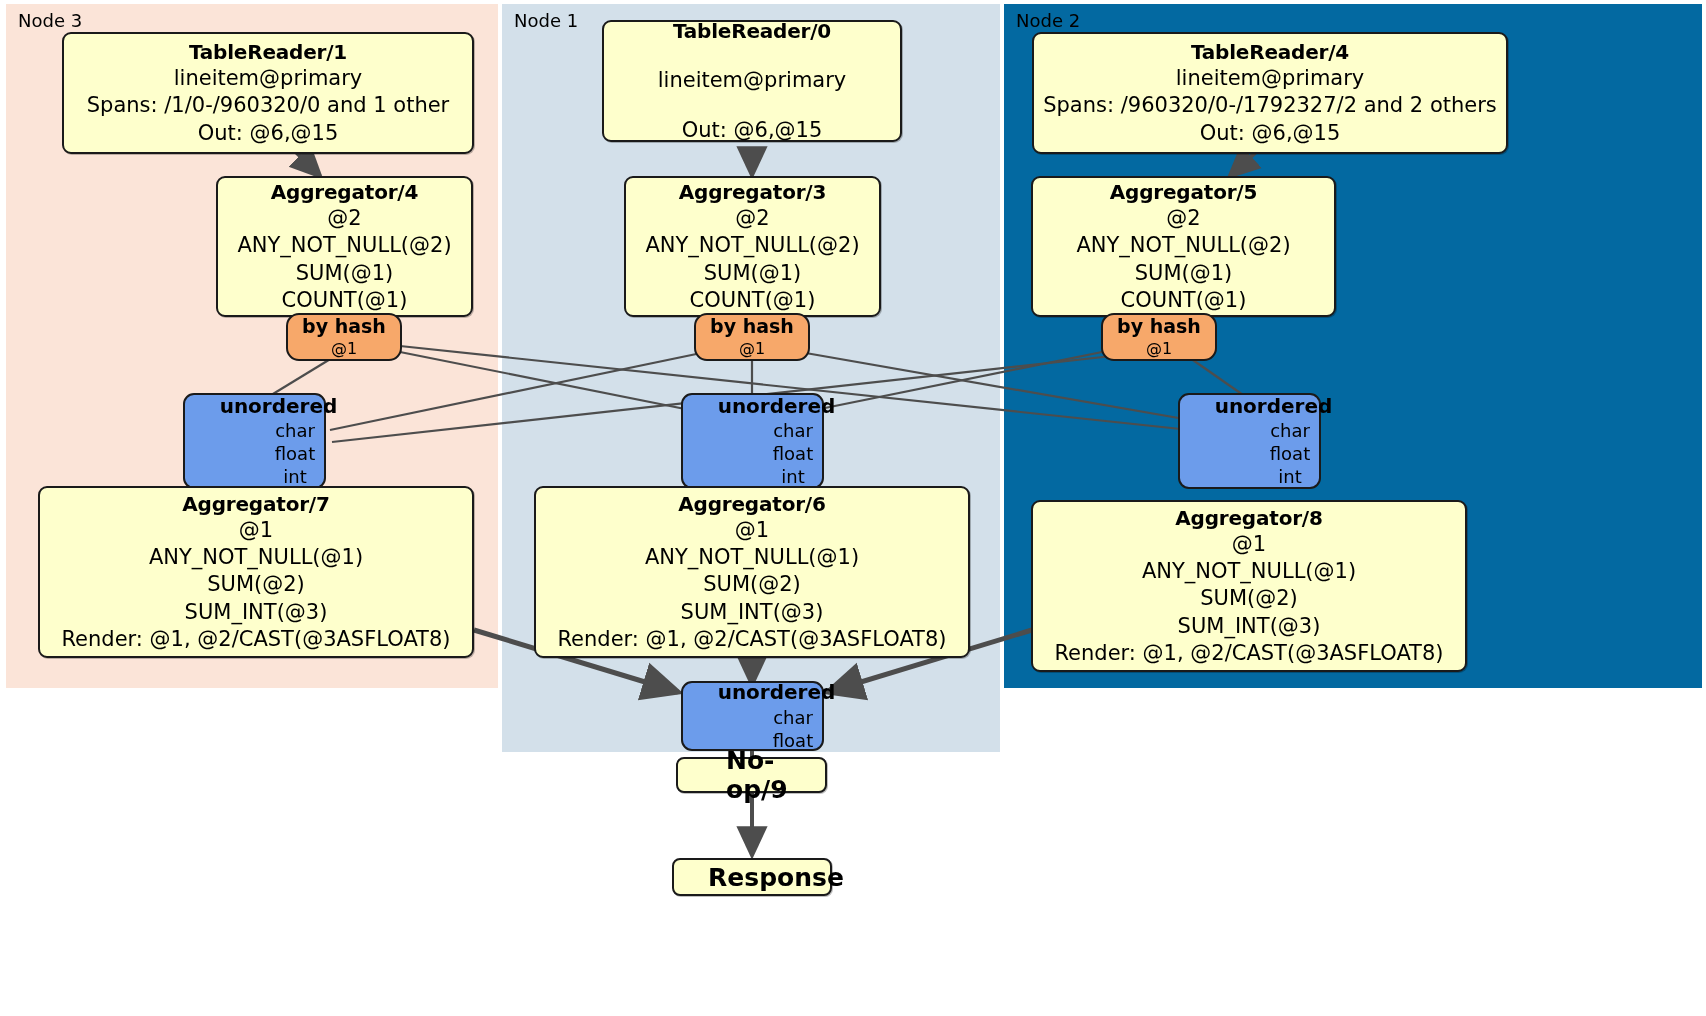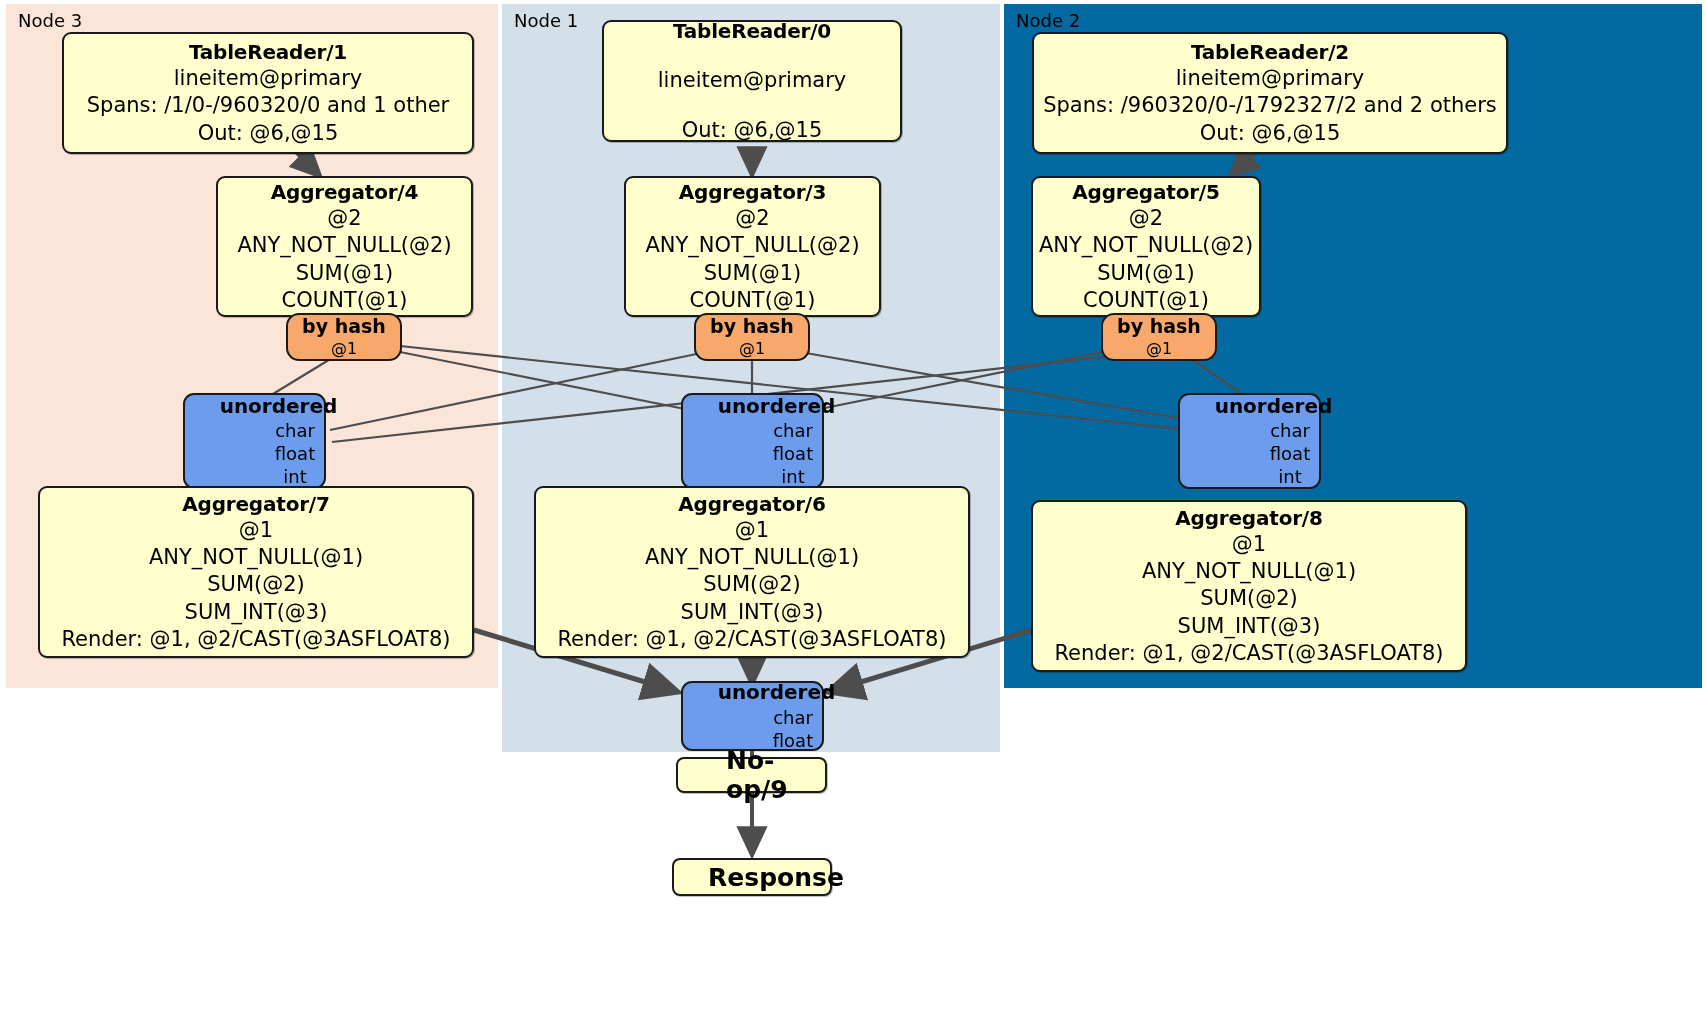--- a/index.html
+++ b/index.html
@@ -131,21 +131,21 @@
     <div class="line">Out: @6,@15</div>
   </div>
 
   <div class="nodebox" id="tr0" style="left:602px;top:20px;width:300px;height:122px;gap:23px;">
     <div class="title">TableReader/0</div>
     <div class="line">lineitem@primary</div>
     <div class="line">Out: @6,@15</div>
   </div>
 
   <div class="nodebox" id="tr2" style="left:1032px;top:32px;width:476px;height:122px;">
-    <div class="title">TableReader/2</div>
+    <div class="title">TableReader/4</div>
     <div class="line">lineitem@primary</div>
     <div class="line">Spans: /960320/0-/1792327/2 and 2 others</div>
     <div class="line">Out: @6,@15</div>
   </div>
 
   <div class="nodebox" id="agg4" style="left:216px;top:176px;width:257px;height:141px;">
     <div class="title">Aggregator/4</div>
     <div class="line">@2</div>
     <div class="line">ANY_NOT_NULL(@2)</div>
     <div class="line">SUM(@1)</div>
@@ -153,21 +153,21 @@
   </div>
 
   <div class="nodebox" id="agg3" style="left:624px;top:176px;width:257px;height:141px;">
     <div class="title">Aggregator/3</div>
     <div class="line">@2</div>
     <div class="line">ANY_NOT_NULL(@2)</div>
     <div class="line">SUM(@1)</div>
     <div class="line">COUNT(@1)</div>
   </div>
 
-  <div class="nodebox" id="agg5" style="left:1031px;top:176px;width:230px;height:141px;">
+  <div class="nodebox" id="agg5" style="left:1031px;top:176px;width:305px;height:141px;">
     <div class="title">Aggregator/5</div>
     <div class="line">@2</div>
     <div class="line">ANY_NOT_NULL(@2)</div>
     <div class="line">SUM(@1)</div>
     <div class="line">COUNT(@1)</div>
   </div>
 
   <div class="router" id="hash4" style="left:286px;top:313px;width:116px;height:48px;">
     <div class="title">by hash</div>
     <div class="line">@1</div>

